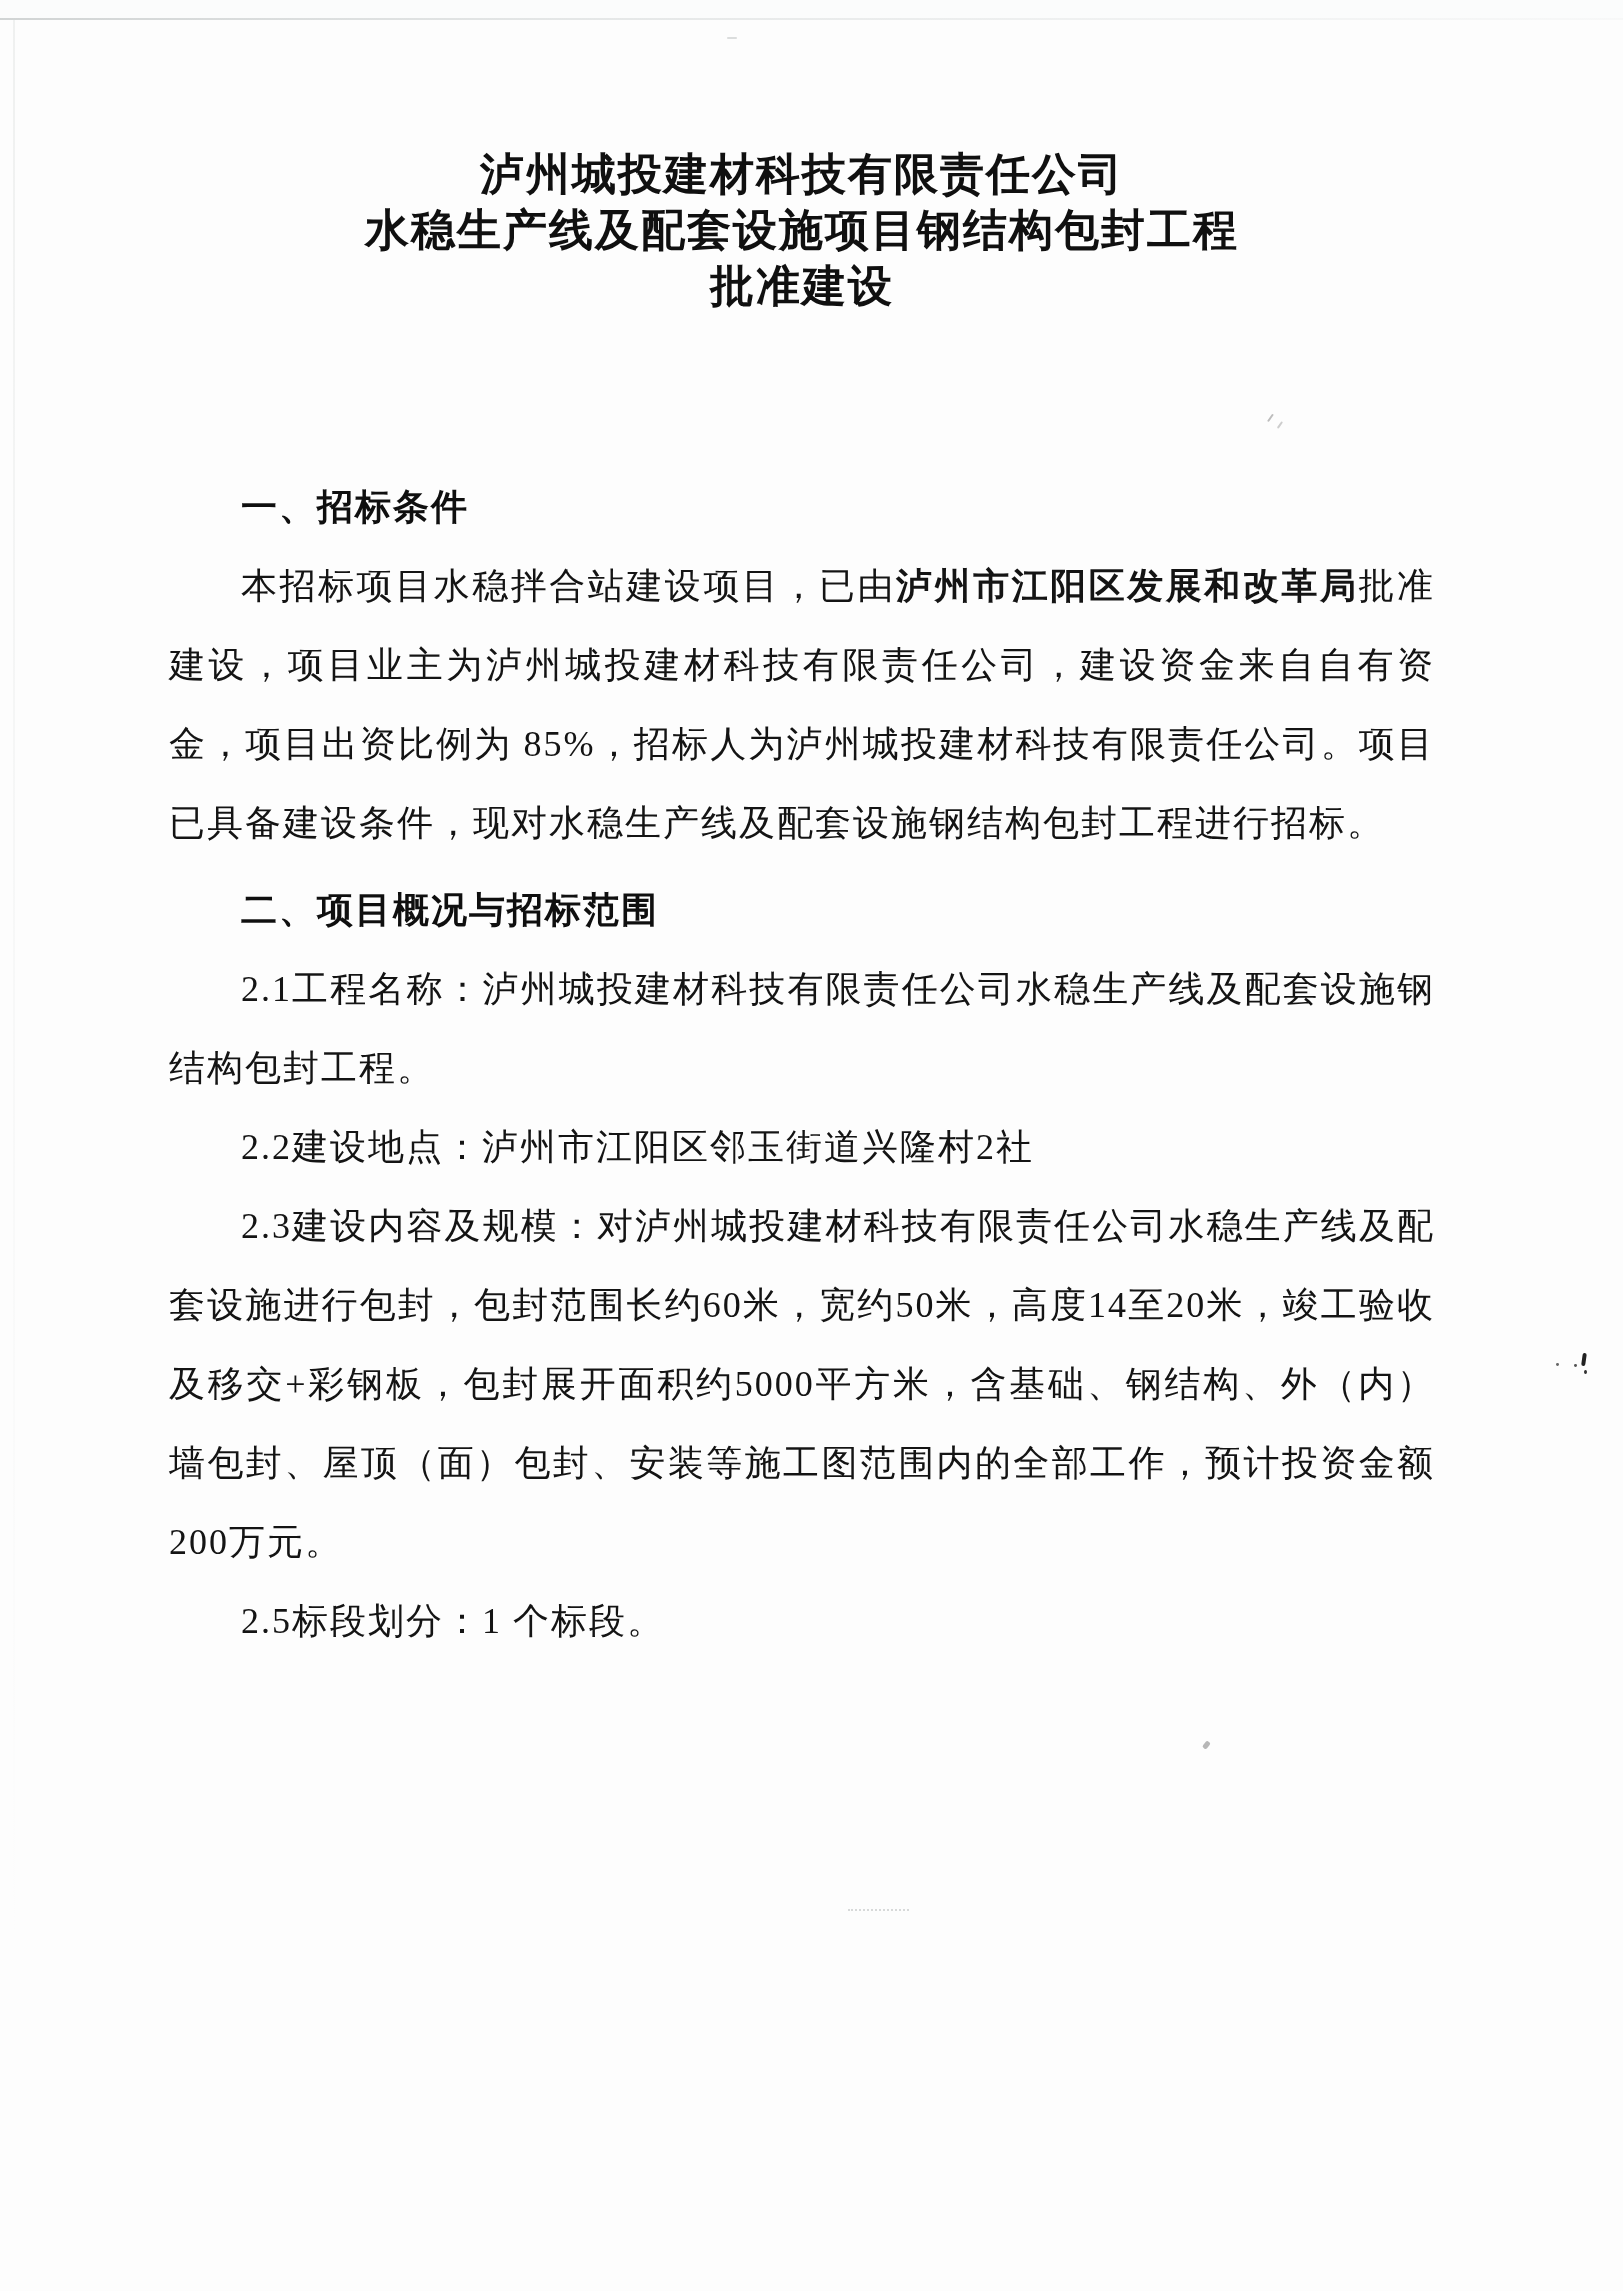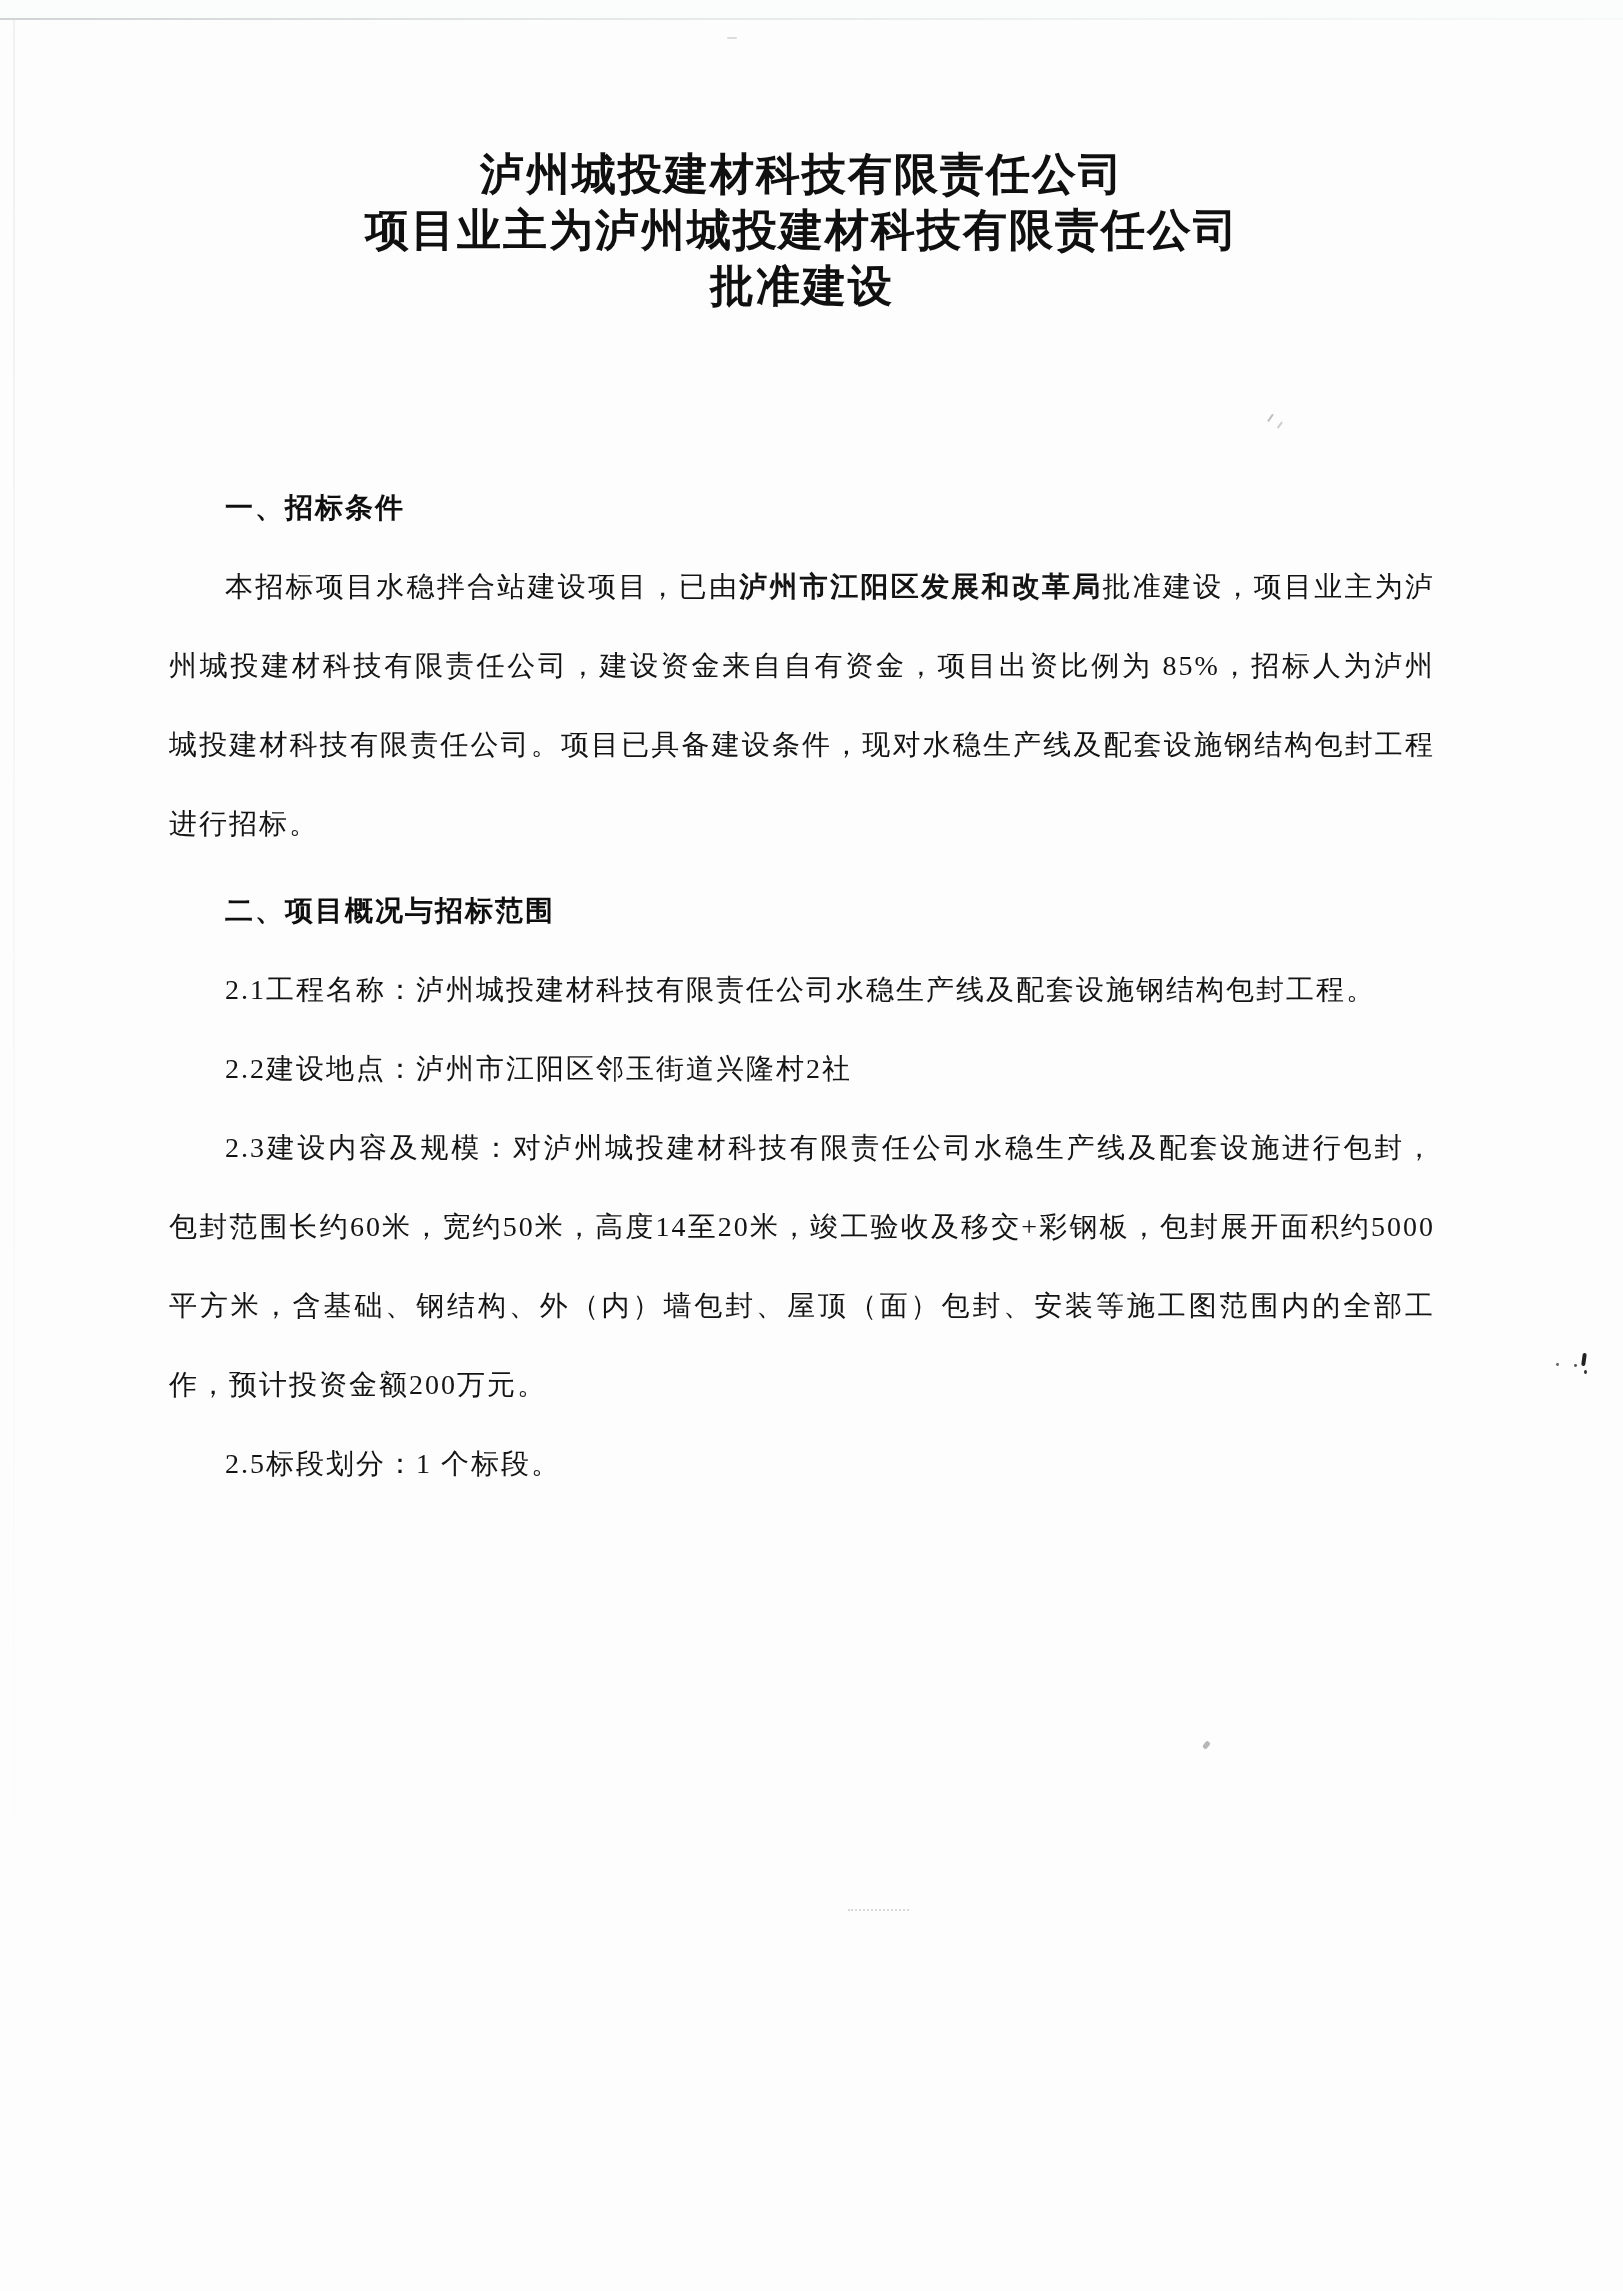--- a/index.html
+++ b/index.html
@@ -53,21 +53,21 @@
     padding-top: 147px;
     text-align: center;
     font-weight: bold;
     font-size: 44px;
     line-height: 56px;
     letter-spacing: 2px;
     color: #101010;
   }
   .body-block {
     margin-top: 153px;
-    font-size: 28px;
+    font-size: 36px;
     line-height: 79px;
     letter-spacing: 2px;
     text-align: justify;
   }
   .sec-heading {
     font-weight: bold;
     text-indent: 2em;
     color: #0f0f0f;
   }
   .sec-heading.gap { margin-top: 7.8px; }
@@ -82,21 +82,21 @@
 
 <div class="page">
 
   <div class="scan-top-strip"></div>
   <div class="scan-top-line"></div>
   <div class="scan-left-strip"></div>
 
   <div class="content">
     <div class="title-block">
         <div class="title-line">泸州城投建材科技有限责任公司</div>
-        <div class="title-line">项目业主为泸州城投建材科技有限责任公司</div>
+        <div class="title-line">水稳生产线及配套设施项目钢结构包封工程</div>
         <div class="title-line">批准建设</div>
       </div>
     <div class="body-block">
         <div class="sec-heading">一、招标条件</div>
         <p class="para"><span>本招标项目水稳拌合站建设项目，已由</span><span class="b">泸州市江阳区发展和改革局</span><span>批准建设，项目业主为泸州城投建材科技有限责任公司，建设资金来自自有资金，项目出资比例为 85%，招标人为泸州城投建材科技有限责任公司。项目已具备建设条件，现对水稳生产线及配套设施钢结构包封工程进行招标。</span></p>
         <div class="sec-heading gap">二、项目概况与招标范围</div>
         <p class="para"><span>2.1工程名称：泸州城投建材科技有限责任公司水稳生产线及配套设施钢结构包封工程。</span></p>
         <p class="para"><span>2.2建设地点：泸州市江阳区邻玉街道兴隆村2社</span></p>
         <p class="para"><span>2.3建设内容及规模：对泸州城投建材科技有限责任公司水稳生产线及配套设施进行包封，包封范围长约60米，宽约50米，高度14至20米，竣工验收及移交+彩钢板，包封展开面积约5000平方米，含基础、钢结构、外（内）墙包封、屋顶（面）包封、安装等施工图范围内的全部工作，预计投资金额200万元。</span></p>
         <p class="para"><span>2.5标段划分：1 个标段。</span></p>

